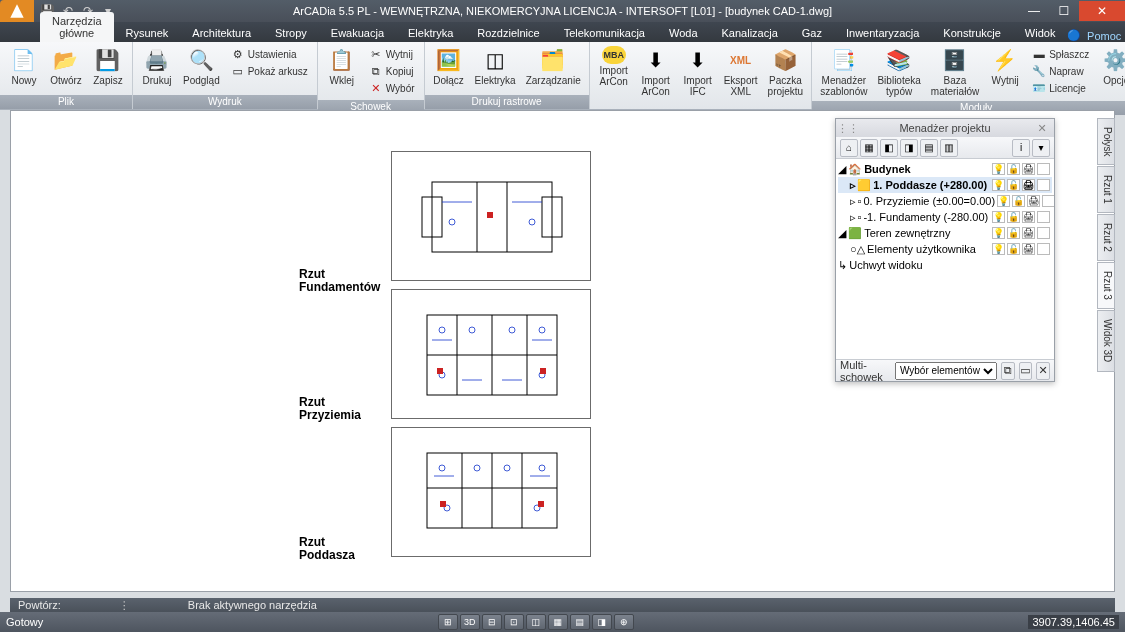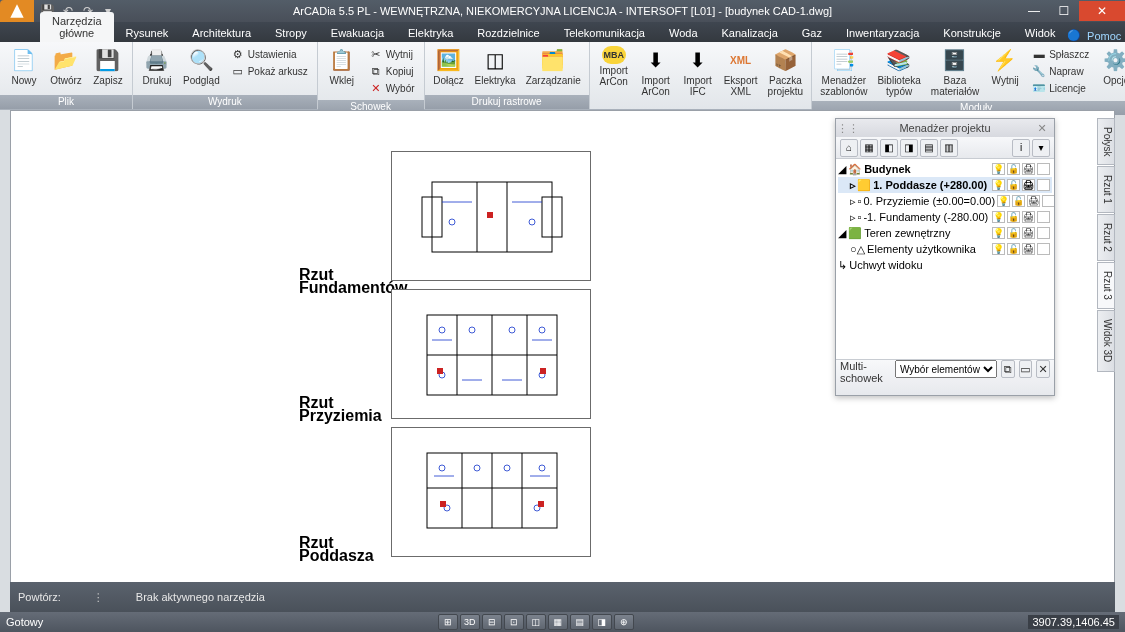--- a/index.html
+++ b/index.html
@@ -30,51 +30,51 @@
 .rbtn { display: flex; flex-direction: column; align-items: center; justify-content: flex-start; padding: 2px 4px; gap: 1px; min-width: 40px; cursor: pointer; }
 .rbtn .ico { width: 28px; height: 28px; display: flex; align-items: center; justify-content: center; font-size: 20px; }
 .rbtn .lbl { font-size: 10px; color: #333; text-align: center; line-height: 11px; white-space: pre; }
 .rstack { display: flex; flex-direction: column; gap: 1px; padding: 2px; }
 .ritem { display: flex; align-items: center; gap: 3px; font-size: 10px; color: #333; padding: 1px 3px; cursor: pointer; white-space: nowrap; }
 .ritem .ri { width: 14px; height: 14px; display: inline-flex; align-items: center; justify-content: center; font-size: 11px; }
 
 
 .canvas { position: absolute; top: 110px; left: 10px; right: 10px; bottom: 40px; background: #fff; border: 1px solid #9aa0a8; overflow: hidden; }
 .floorview { position: absolute; border: 1px solid #6b6b6b; background: #fff; }
-.floorlabel { position: absolute; font-size: 16px; font-weight: bold; color: #000; line-height: 13px; }
+.floorlabel { position: absolute; font-size: 12px; font-weight: bold; color: #000; line-height: 13px; }
 .plan { position: absolute; }
 .plan rect.wall { fill: none; stroke: #000; stroke-width: 1; }
 .plan line.w { stroke: #000; stroke-width: 1; }
 .plan circle.e { fill: none; stroke: #1133cc; stroke-width: 0.8; }
 .plan rect.f { fill: #c22; }
 .plan line.b { stroke: #1133cc; stroke-width: 0.8; }
 
 
 .pm { position: absolute; top: 118px; right: 70px; width: 220px; background: #f3f4f6; border: 1px solid #9aa0a8; font-size: 11px; box-shadow: 0 2px 6px rgba(0,0,0,.25); }
 .pm .pmtitle { height: 18px; background: linear-gradient(#e9eaee,#d7d9df); display: flex; align-items: center; justify-content: center; color: #444; font-size: 11px; position: relative; }
 .pm .pmtitle .tico { position: absolute; width: 16px; height: 14px; top: 2px; display:flex; align-items:center; justify-content:center; color:#888; font-size:11px; }
 .pm .pmtoolbar { height: 22px; background: linear-gradient(#f7f8fa,#e7e9ed); border-bottom: 1px solid #c8ccd2; display: flex; align-items: center; padding: 0 4px; gap: 2px; }
 .pm .pmtoolbar .tb { width: 18px; height: 18px; border: 1px solid #b8bcc4; background: #eef0f3; border-radius: 2px; display:flex; align-items:center; justify-content:center; font-size:10px; cursor:pointer; }
 .pm .tree { background: #fff; padding: 2px; height: 200px; overflow: auto; }
 .pm .tree .row { display: flex; align-items: center; height: 16px; font-size: 11px; color: #000; gap: 2px; white-space: nowrap; }
 .pm .tree .row.sel { background: #dbe8f7; font-weight: bold; }
 .pm .tree .indent1 { padding-left: 12px; }
 .pm .tree .eye { margin-left: auto; display: flex; gap: 2px; align-items: center; padding-right: 2px; }
 .pm .tree .eye span { width: 13px; height: 12px; border: 1px solid #bbb; background: #fff; font-size: 9px; display:flex; align-items:center; justify-content:center; }
-.pm .pmfoot { height: 36px; background: linear-gradient(#f7f8fa,#e7e9ed); border-top: 1px solid #c8ccd2; display:flex; padding:0 4px; gap:4px; font-size:11px; color:#333;}
+.pm .pmfoot { height: 22px; background: linear-gradient(#f7f8fa,#e7e9ed); border-top: 1px solid #c8ccd2; display:flex; align-items:center; padding:0 4px; gap:4px; font-size:11px; color:#333;}
 .pm .pmfoot select { font-size: 10px; height: 18px; flex:1; }
 .pm .pmfoot .fb { width: 18px; height:18px; border:1px solid #b8bcc4; background:#eef0f3; border-radius:2px; cursor:pointer; display:flex; align-items:center; justify-content:center; font-size:11px; }
 
 
 .sidetabs { position: absolute; top: 118px; right: 10px; width: 18px; display: flex; flex-direction: column; gap: 1px; }
 .sidetabs .st { writing-mode: vertical-rl; background: linear-gradient(90deg,#eceef1,#dcdfe4); border: 1px solid #b2b7bf; font-size: 10px; color: #333; padding: 8px 1px; text-align: center; cursor: pointer; }
 .sidetabs .st.active { background: #f7f8fa; }
 
 
-.promptbar { position: absolute; left: 10px; right: 10px; bottom: 20px; height: 30px; background: linear-gradient(#5a626d,#4a515a); display: flex; align-items: center; padding: 0 8px; color: #e8e8e8; font-size: 11px; gap: 32px; }
+.promptbar { position: absolute; left: 10px; right: 10px; bottom: 20px; height: 14px; background: linear-gradient(#5a626d,#4a515a); display: flex; align-items: center; padding: 0 8px; color: #e8e8e8; font-size: 11px; gap: 58px; }
 .statusbar { position: absolute; left: 0; right: 0; bottom: 0; height: 20px; background: linear-gradient(#656c77,#4e555f); display: flex; align-items: center; color: #fff; font-size: 11px; padding: 0 6px; }
 .statusbar .coords { margin-left: auto; background: #3a3f47; padding: 1px 4px; }
 .statusbar .sbtns { margin-left: auto; display: flex; gap: 2px; }
 .statusbar .sbtns div { width: 20px; height: 16px; background: linear-gradient(#7b828d,#5f6670); border: 1px solid #43484f; border-radius: 2px; font-size:9px; display:flex; align-items:center; justify-content:center; }
 </style>
 </head>
 <body>
 
 <div class="titlebar">
   <div class="app-btn">

